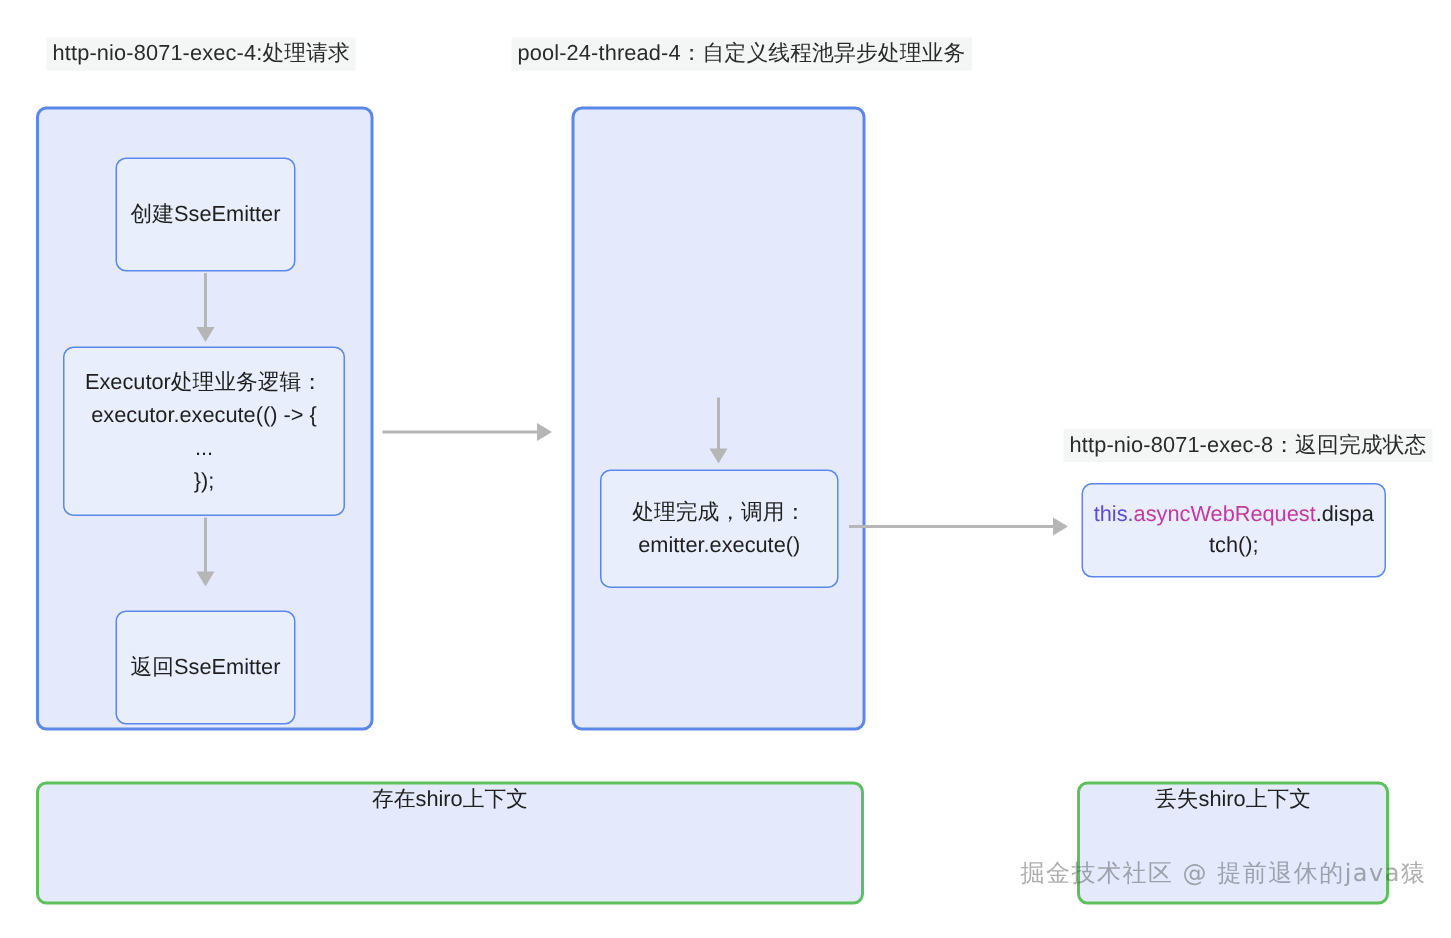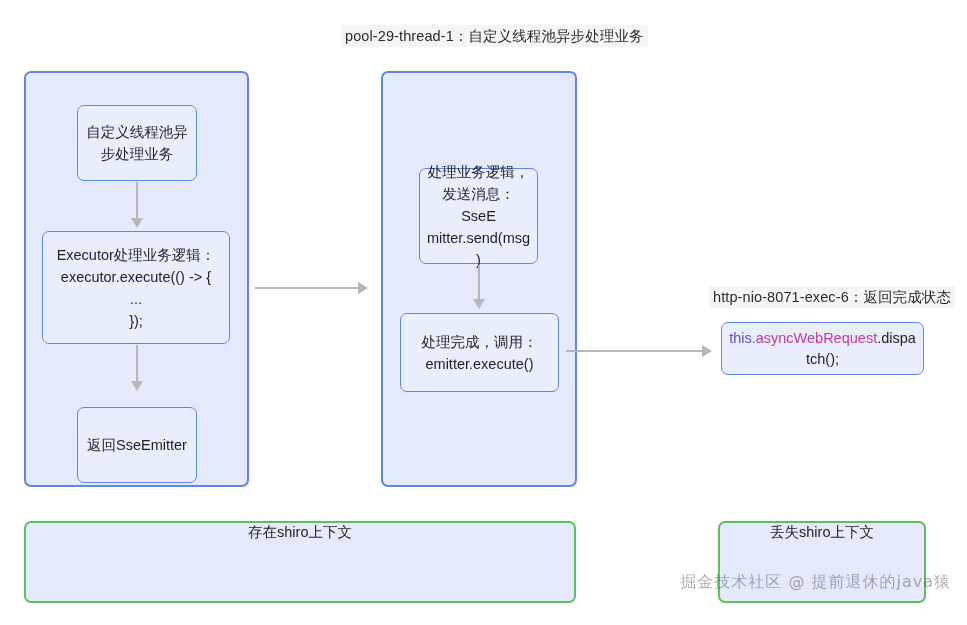--- a/index.html
+++ b/index.html
@@ -70,21 +70,21 @@
   #step-create    { left: 77px;  top: 105px; width: 120px; height: 76px; }
   #step-executor  { left: 42px;  top: 231px; width: 188px; height: 113px; }
   #step-return    { left: 77px;  top: 396px; width: 120px; height: 76px; margin-top: 11px; }
 
   #step-handle    { left: 419px; top: 168px; width: 119px; height: 96px; }
   #step-complete  { left: 400px; top: 313px; width: 159px; height: 79px; }
 
   
   #step-dispatch {
     position: absolute;
-    left: 721px; top: 322px; width: 203px; height: 53px;
+    left: 721px; top: 322px; width: 203px; height: 63px;
     background: #e8eefc;
     border: 1.6px solid #5b87e8;
     border-radius: 7px;
     box-sizing: border-box;
     display: flex;
     align-items: center;
     justify-content: center;
     text-align: center;
     font-size: 14.5px;
     line-height: 21px;
@@ -164,37 +164,34 @@
     font-family: "DejaVu Sans", "Liberation Sans", sans-serif;
     white-space: nowrap;
     pointer-events: none;
   }
 </style>
 </head>
 <body>
 
 <div class="canvas">
 
-  <div class="thread-label" id="label-pool">pool-29-thread-1：自定义线程池异步处理业务</div>
-  <div class="thread-label" id="label-exec6">http-nio-8071-exec-6：返回完成状态</div>
+  <div class="thread-label" id="label-exec4">http-nio-8071-exec-4:处理请求</div>
+  <div class="thread-label" id="label-pool">pool-24-thread-4：自定义线程池异步处理业务</div>
+  <div class="thread-label" id="label-exec6">http-nio-8071-exec-8：返回完成状态</div>
 
   <div class="lane" id="lane-left"></div>
   <div class="lane" id="lane-middle"></div>
 
-  <div class="step" id="step-create">自定义线程池异步处理业务</div>
+  <div class="step" id="step-create">创建SseEmitter</div>
   <div class="step" id="step-executor">Executor处理业务逻辑：
 executor.execute(() -&gt; {
 ...
 });</div>
   <div class="step" id="step-return">返回SseEmitter</div>
 
-  <div class="step" id="step-handle">处理业务逻辑，
-发送消息：SseE
-mitter.send(msg
-)</div>
   <div class="step" id="step-complete">处理完成，调用：
 emitter.execute()</div>
 
   <div id="step-dispatch">
     <div>
       <span class="tok-this">this.</span><span class="tok-prop">asyncWebRequest</span><span class="tok-plain">.dispa
 tch();</span>
     </div>
   </div>
 

